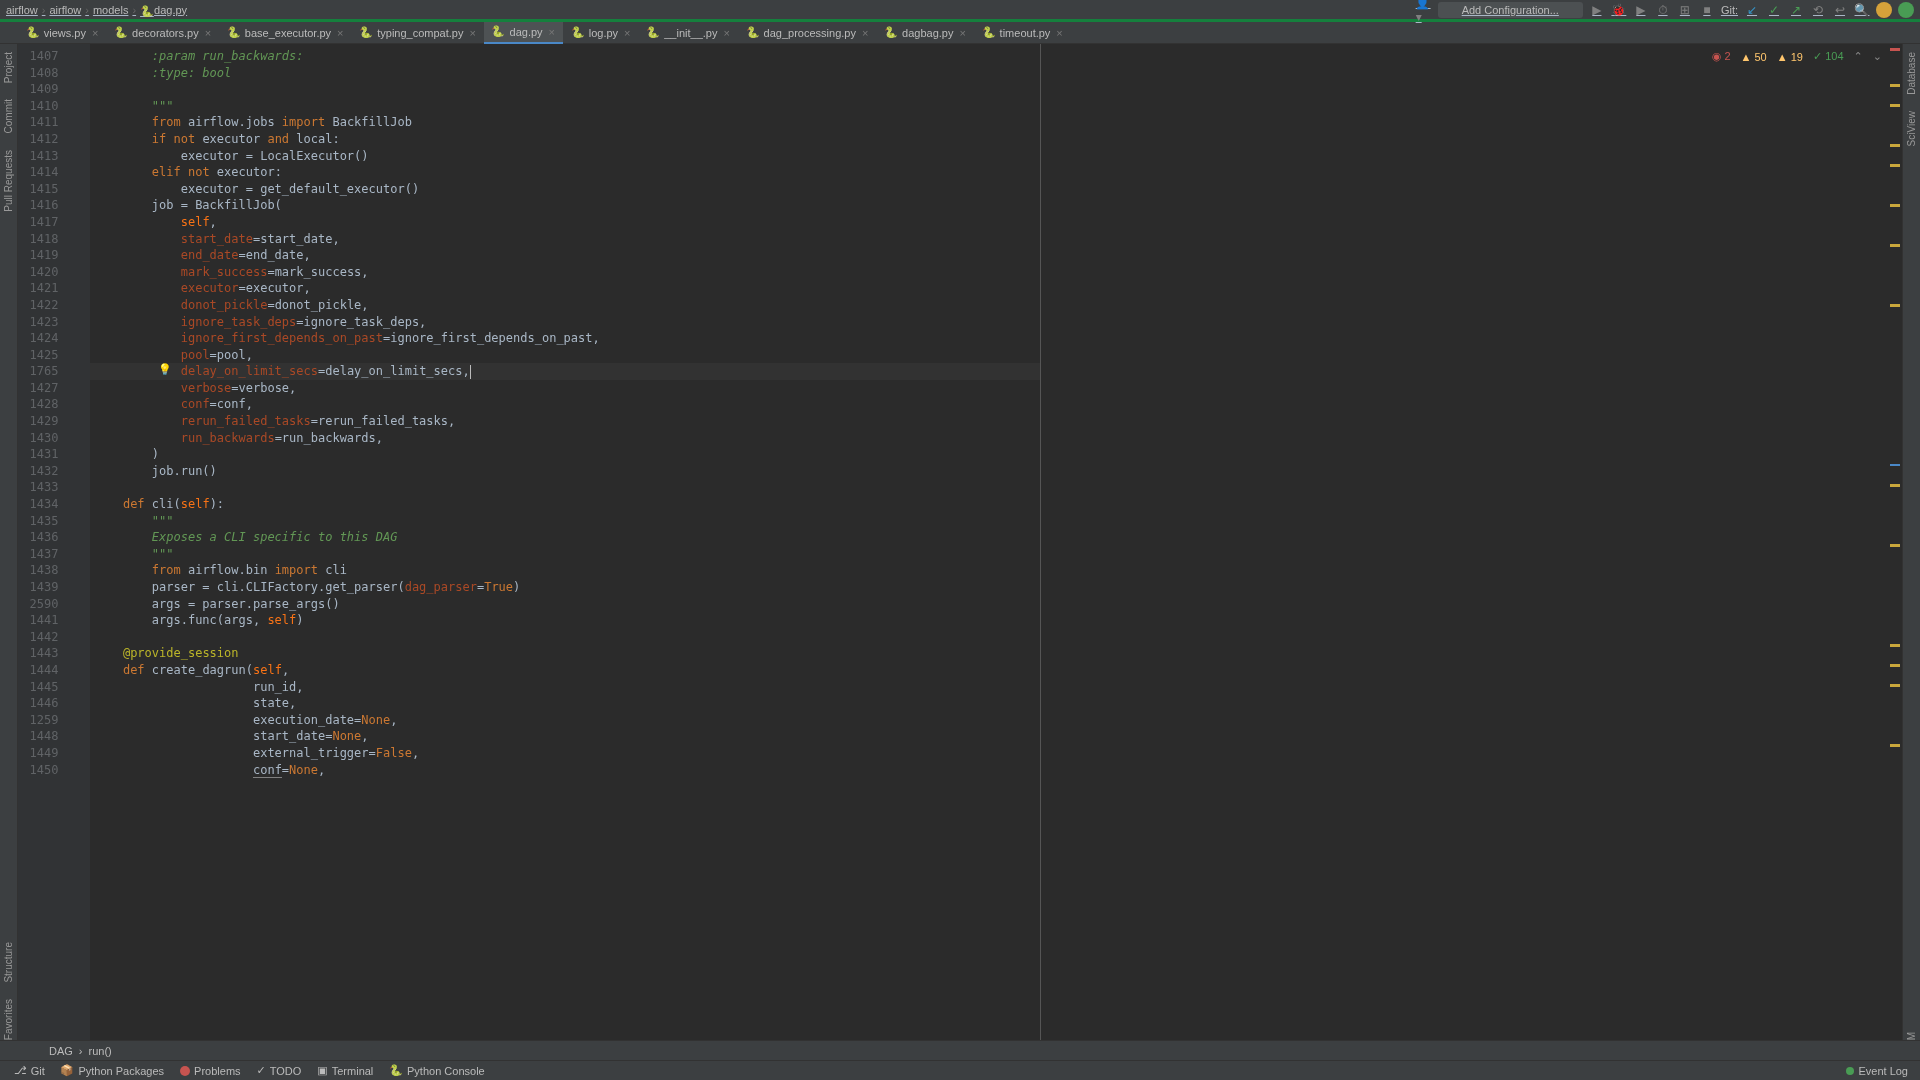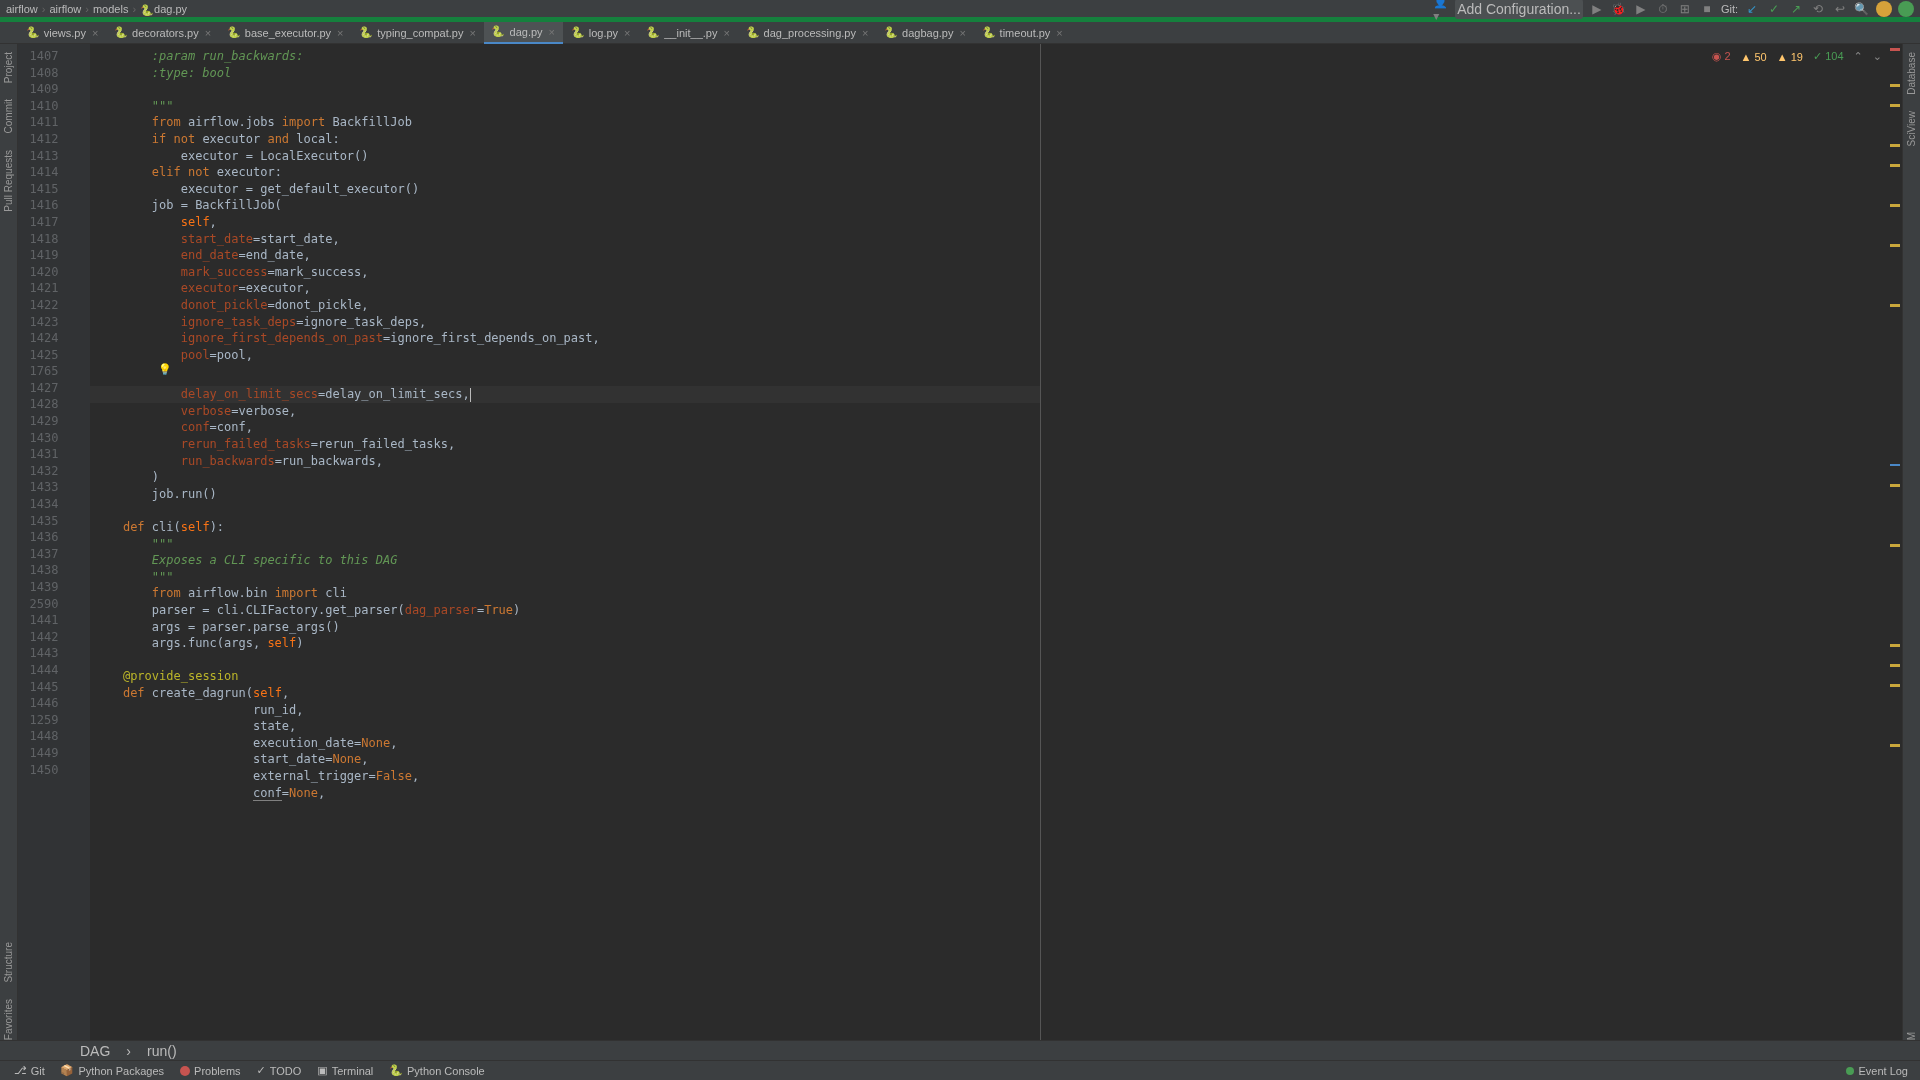--- a/index.html
+++ b/index.html
@@ -1,60 +1,60 @@
 <!DOCTYPE html>
 <html><head>
 <meta charset="utf-8">
 <style>
 * { margin: 0; padding: 0; box-sizing: border-box; }
 body { font-family: "Segoe UI", sans-serif; font-size: 12px; background: #2b2b2b; color: #a9b7c6; overflow: hidden; width: 1920px; height: 1080px; }
-.topbar { height: 22px; background: #3c3f41; display: flex; align-items: center; padding: 0 6px; border-bottom: 5px solid #15803d; }
+.topbar { height: 22px; background: #3c3f41; display: flex; align-items: center; padding: 0 6px; border-bottom: 3px solid #15803d; text-decoration: underline; }
 .breadcrumb { display: flex; align-items: center; gap: 4px; }
 .breadcrumb span { color: #bbb; font-size: 11px; }
 .breadcrumb .sep { color: #666; }
 .topbar-right { margin-left: auto; display: flex; align-items: center; gap: 6px; }
-.add-config { background: #4c5052; padding: 2px 2px; border-radius: 3px; color: #bbb; font-size: 14px; }
+.add-config { background: #4c5052; padding: 2px 24px; border-radius: 3px; color: #bbb; font-size: 11px; }
 .git-label { color: #bbb; font-size: 11px; text-align: right; }
 .icon-btn { width: 16px; height: 16px; display: inline-flex; align-items: center; justify-content: center; color: #808080; }
 .icon-btn.green { color: #499c54; }
 .icon-btn.blue { color: #3592c4; }
 .tabs { height: 22px; background: #3c3f41; display: flex; align-items: center; border-bottom: 1px solid #323232; padding-left: 18px; }
 .tab { display: flex; align-items: center; gap: 4px; padding: 0 8px; height: 22px; font-size: 11px; color: #bbb; }
 .tab.active { background: #4e5254; border-bottom: 2px solid #4a88c7; }
 .tab .close { color: #777; margin-left: 2px; }
 .main { display: flex; height: calc(100% - 22px - 22px - 20px - 20px); }
 .left-bar { width: 18px; background: #3c3f41; display: flex; flex-direction: column; align-items: center; gap: 16px; padding-top: 8px; border-right: 1px solid #323232; }
 .vtab { writing-mode: vertical-rl; transform: rotate(180deg); font-size: 10px; color: #999; cursor: pointer; }
 .right-bar { width: 18px; background: #3c3f41; border-left: 1px solid #323232; display: flex; flex-direction: column; align-items: center; gap: 16px; padding-top: 8px; }
 .editor { flex: 1; display: flex; background: #2b2b2b; position: relative; }
 .gutter { width: 60px; background: #313335; text-align: right; padding-right: 8px; color: #606366; font-family: Menlo, monospace; font-size: 12px; line-height: 16.6px; padding-top: 4px; }
 .gutter div { height: 16.6px; text-align: center; }
 .fold-col { width: 12px; background: #313335; }
 .code { flex: 1; font-family: Menlo, monospace; font-size: 12px; line-height: 16.6px; padding-top: 4px; white-space: pre; position: relative; }
 .code-line { height: 16.6px; padding-left: 4px; }
-.code-line.current { background: #323232; margin-top: 23px; }
+.code-line.current { background: #323232; }
 .kw { color: #cc7832; }
 .doc { color: #629755; font-style: italic; }
 .param { color: #aa4926; }
 .self { color: #f97316; }
 .dec { color: #bbb529; }
 .split { width: 1px; background: #555; }
 .right-pane { flex: 1; background: #2b2b2b; position: relative; }
 .inspections { position: absolute; top: 6px; right: 20px; display: flex; gap: 10px; font-size: 11px; align-items: center; }
 .err-c { color: #c75450; }
 .warn-c { color: #ffc66d; }
 .weak-c { color: #ffc66d; }
 .typo-c { color: #499c54; }
 .up { color: #888; }
 .marker-bar { position: absolute; right: 2px; top: 0; bottom: 0; width: 12px; }
 .marker { position: absolute; right: 0; width: 10px; height: 3px; }
 .m-warn { background: #c9a73c; }
 .m-err { background: #c75450; }
 .m-cursor { background: #4a88c7; height: 2px; }
-.breadcrumb-bot { height: 20px; background: #3c3f41; display: flex; align-items: center; padding-left: 80px; font-size: 14px; color: #bbb; gap: 16px; border-top: 1px solid #323232; }
+.breadcrumb-bot { height: 20px; background: #3c3f41; display: flex; align-items: center; padding-left: 49px; font-size: 11px; color: #bbb; gap: 6px; border-top: 1px solid #323232; }
 .bottom-tabs { height: 20px; background: #3c3f41; display: flex; align-items: center; padding: 0 6px; font-size: 11px; border-top: 1px solid #323232; }
 .btab { display: flex; align-items: center; gap: 4px; padding: 0 8px; color: #bbb; }
 .event-log { margin-left: auto; color: #bbb; display: flex; align-items: center; gap: 4px; padding-right: 6px; text-align: right; }
 .avatar { width: 16px; height: 16px; border-radius: 50%; background: #d6a23a; }
 .meet { width: 16px; height: 16px; border-radius: 50%; background: #499c54; }
 .cursor { display: inline-block; width: 1px; height: 14px; background: #bbb; vertical-align: middle; }
 .icon-sm { width: 10px; height: 10px; display: inline-block; }
 .red-dot { width: 10px; height: 10px; border-radius: 50%; background: #c75450; display: inline-block; }
 .green-dot { width: 8px; height: 8px; border-radius: 50%; background: #499c54; display: inline-block; }
 .underline { border-bottom: 1px solid #808080; }

